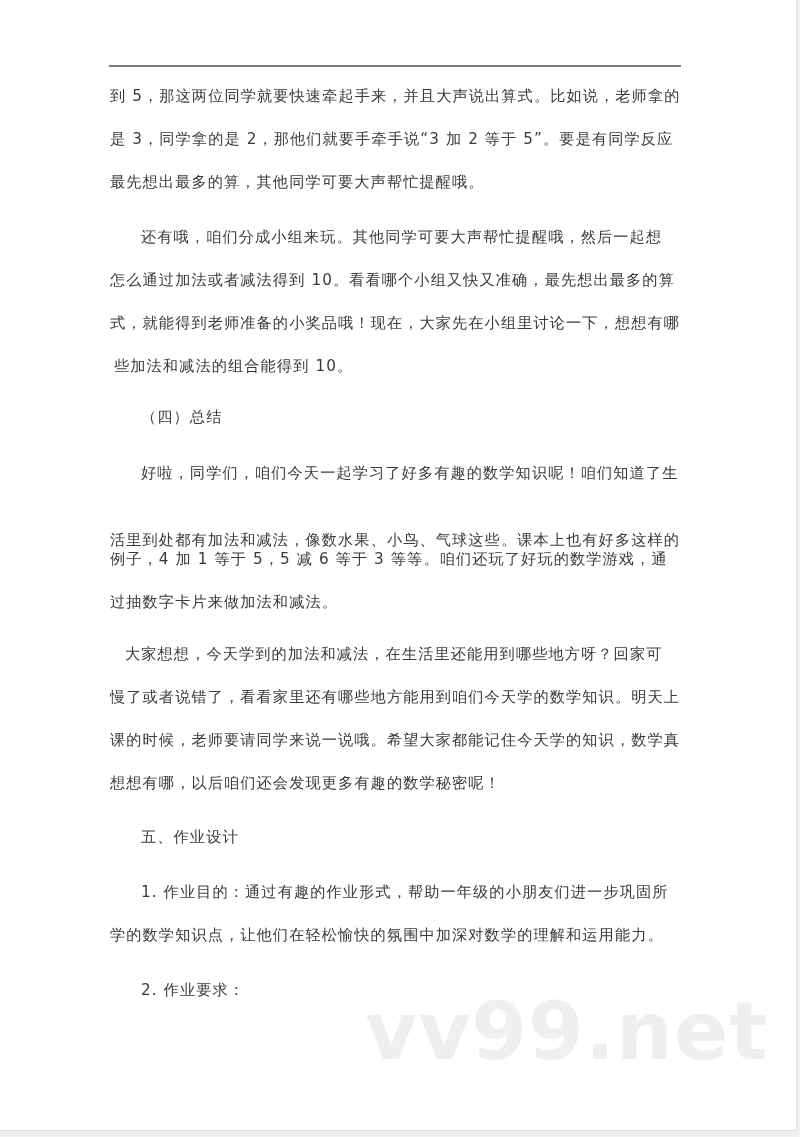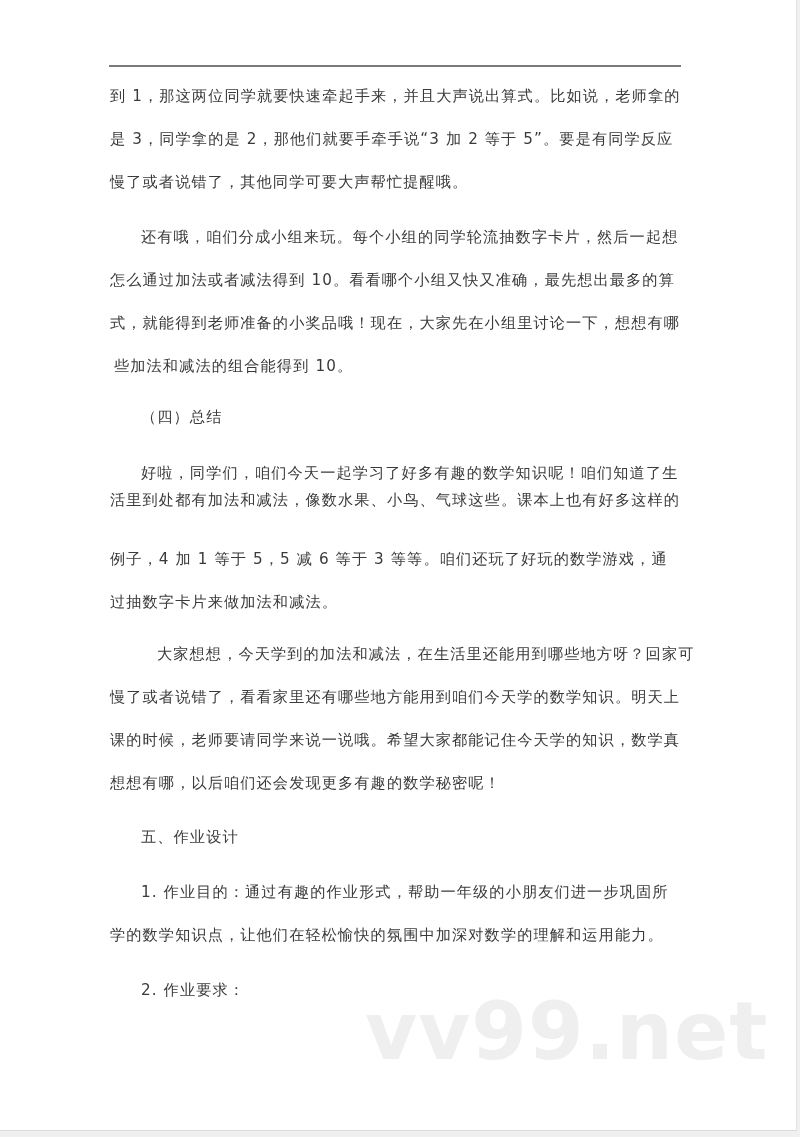--- a/index.html
+++ b/index.html
@@ -40,37 +40,37 @@
       line-height: 1;
     }
   </style>
 </head>
 <body>
 
 <div class="page">
   <div class="header-rule"></div>
 
   <div class="content">
-    <div class="line" style="left:0;top:0">到 1，那这两位同学就要快速牵起手来，并且大声说出算式。比如说，老师拿的</div>
+    <div class="line" style="left:0;top:0">到 5，那这两位同学就要快速牵起手来，并且大声说出算式。比如说，老师拿的</div>
     <div class="line" style="left:0;top:43px">是 3，同学拿的是 2，那他们就要手牵手说“3 加 2 等于 5”。要是有同学反应</div>
-    <div class="line" style="left:0;top:86px">慢了或者说错了，其他同学可要大声帮忙提醒哦。</div>
+    <div class="line" style="left:0;top:86px">最先想出最多的算，其他同学可要大声帮忙提醒哦。</div>
 
-    <div class="line" style="left:31px;top:141px">还有哦，咱们分成小组来玩。每个小组的同学轮流抽数字卡片，然后一起想</div>
+    <div class="line" style="left:31px;top:141px">还有哦，咱们分成小组来玩。其他同学可要大声帮忙提醒哦，然后一起想</div>
     <div class="line" style="left:0;top:184px">怎么通过加法或者减法得到 10。看看哪个小组又快又准确，最先想出最多的算</div>
     <div class="line" style="left:0;top:227px">式，就能得到老师准备的小奖品哦！现在，大家先在小组里讨论一下，想想有哪</div>
     <div class="line" style="left:4px;top:270px">些加法和减法的组合能得到 10。</div>
 
     <div class="line" style="left:31px;top:321px">（四）总结</div>
 
     <div class="line" style="left:31px;top:377px">好啦，同学们，咱们今天一起学习了好多有趣的数学知识呢！咱们知道了生</div>
-    <div class="line" style="left:0;top:404px">活里到处都有加法和减法，像数水果、小鸟、气球这些。课本上也有好多这样的</div>
+    <div class="line" style="left:0;top:444px">活里到处都有加法和减法，像数水果、小鸟、气球这些。课本上也有好多这样的</div>
     <div class="line" style="left:0;top:463px">例子，4 加 1 等于 5，5 减 6 等于 3 等等。咱们还玩了好玩的数学游戏，通</div>
     <div class="line" style="left:0;top:506px">过抽数字卡片来做加法和减法。</div>
 
-    <div class="line" style="left:47px;top:558px">大家想想，今天学到的加法和减法，在生活里还能用到哪些地方呀？回家可</div>
+    <div class="line" style="left:15px;top:558px">大家想想，今天学到的加法和减法，在生活里还能用到哪些地方呀？回家可</div>
     <div class="line" style="left:0;top:601px">慢了或者说错了，看看家里还有哪些地方能用到咱们今天学的数学知识。明天上</div>
     <div class="line" style="left:0;top:644px">课的时候，老师要请同学来说一说哦。希望大家都能记住今天学的知识，数学真</div>
     <div class="line" style="left:0;top:687px">想想有哪，以后咱们还会发现更多有趣的数学秘密呢！</div>
 
     <div class="line" style="left:31px;top:741px">五、作业设计</div>
 
     <div class="line" style="left:31px;top:796px">1. 作业目的：通过有趣的作业形式，帮助一年级的小朋友们进一步巩固所</div>
     <div class="line" style="left:0;top:839px">学的数学知识点，让他们在轻松愉快的氛围中加深对数学的理解和运用能力。</div>
 
     <div class="line" style="left:31px;top:894px">2. 作业要求：</div>

